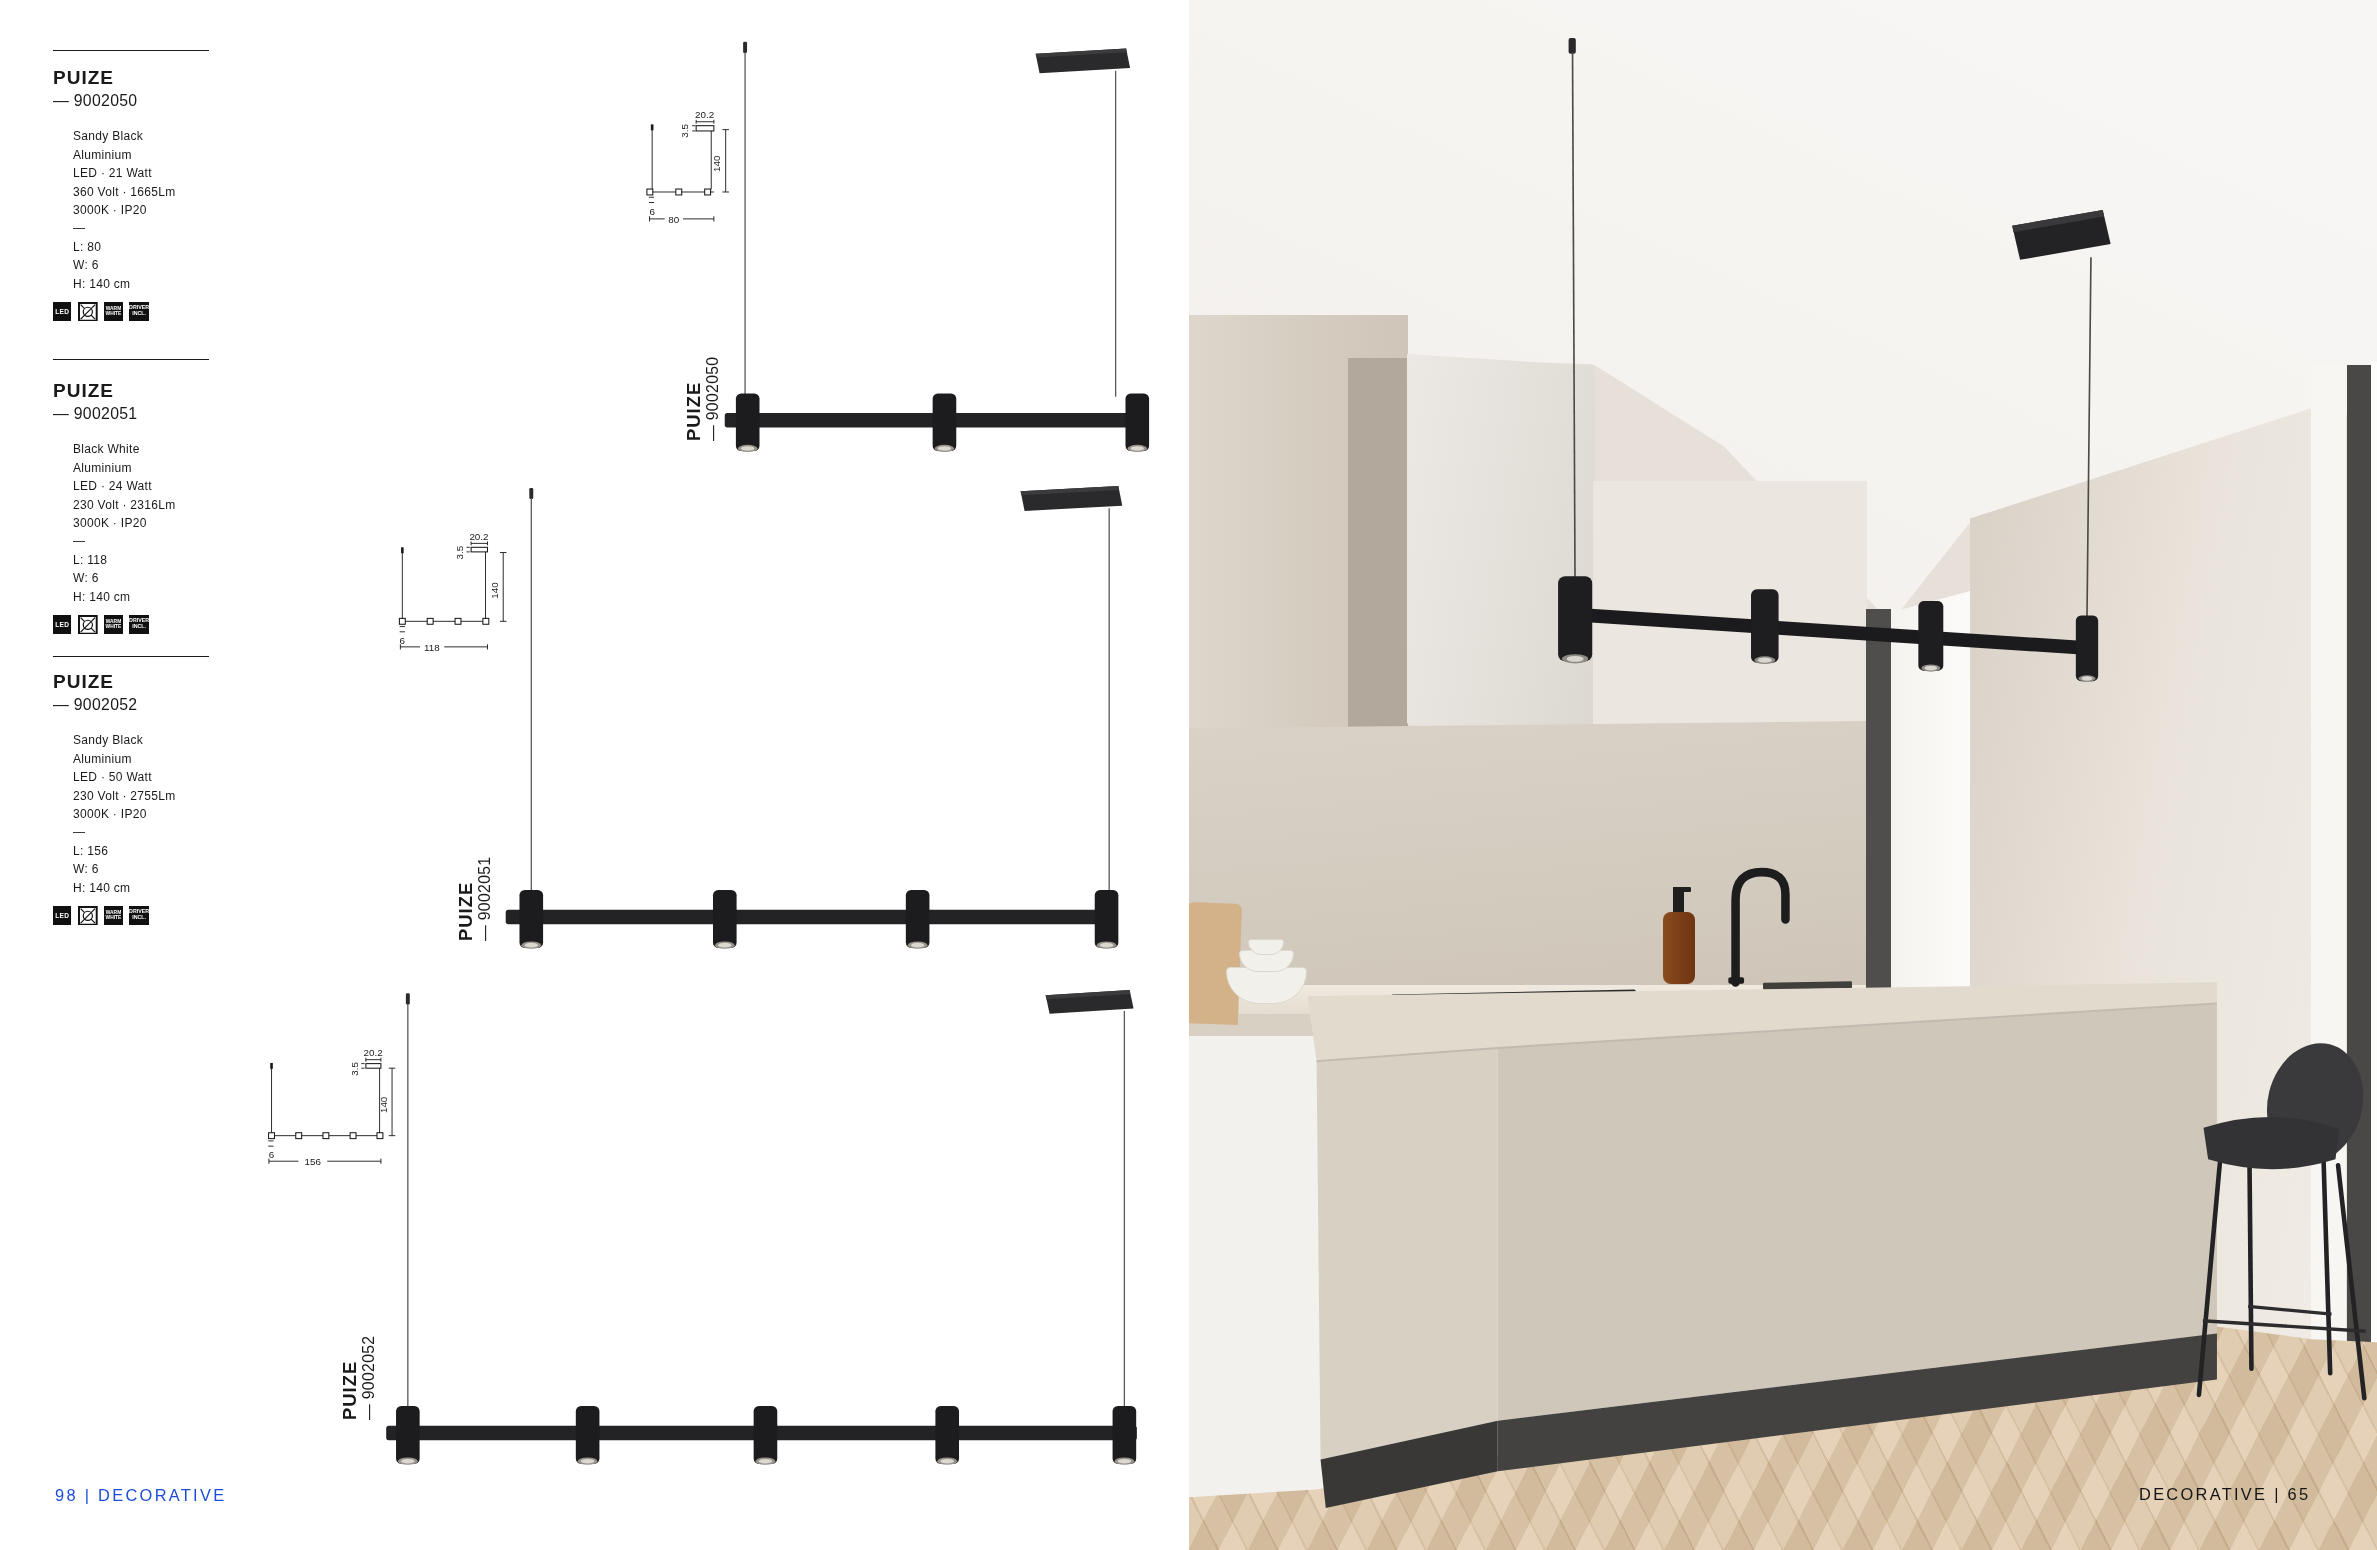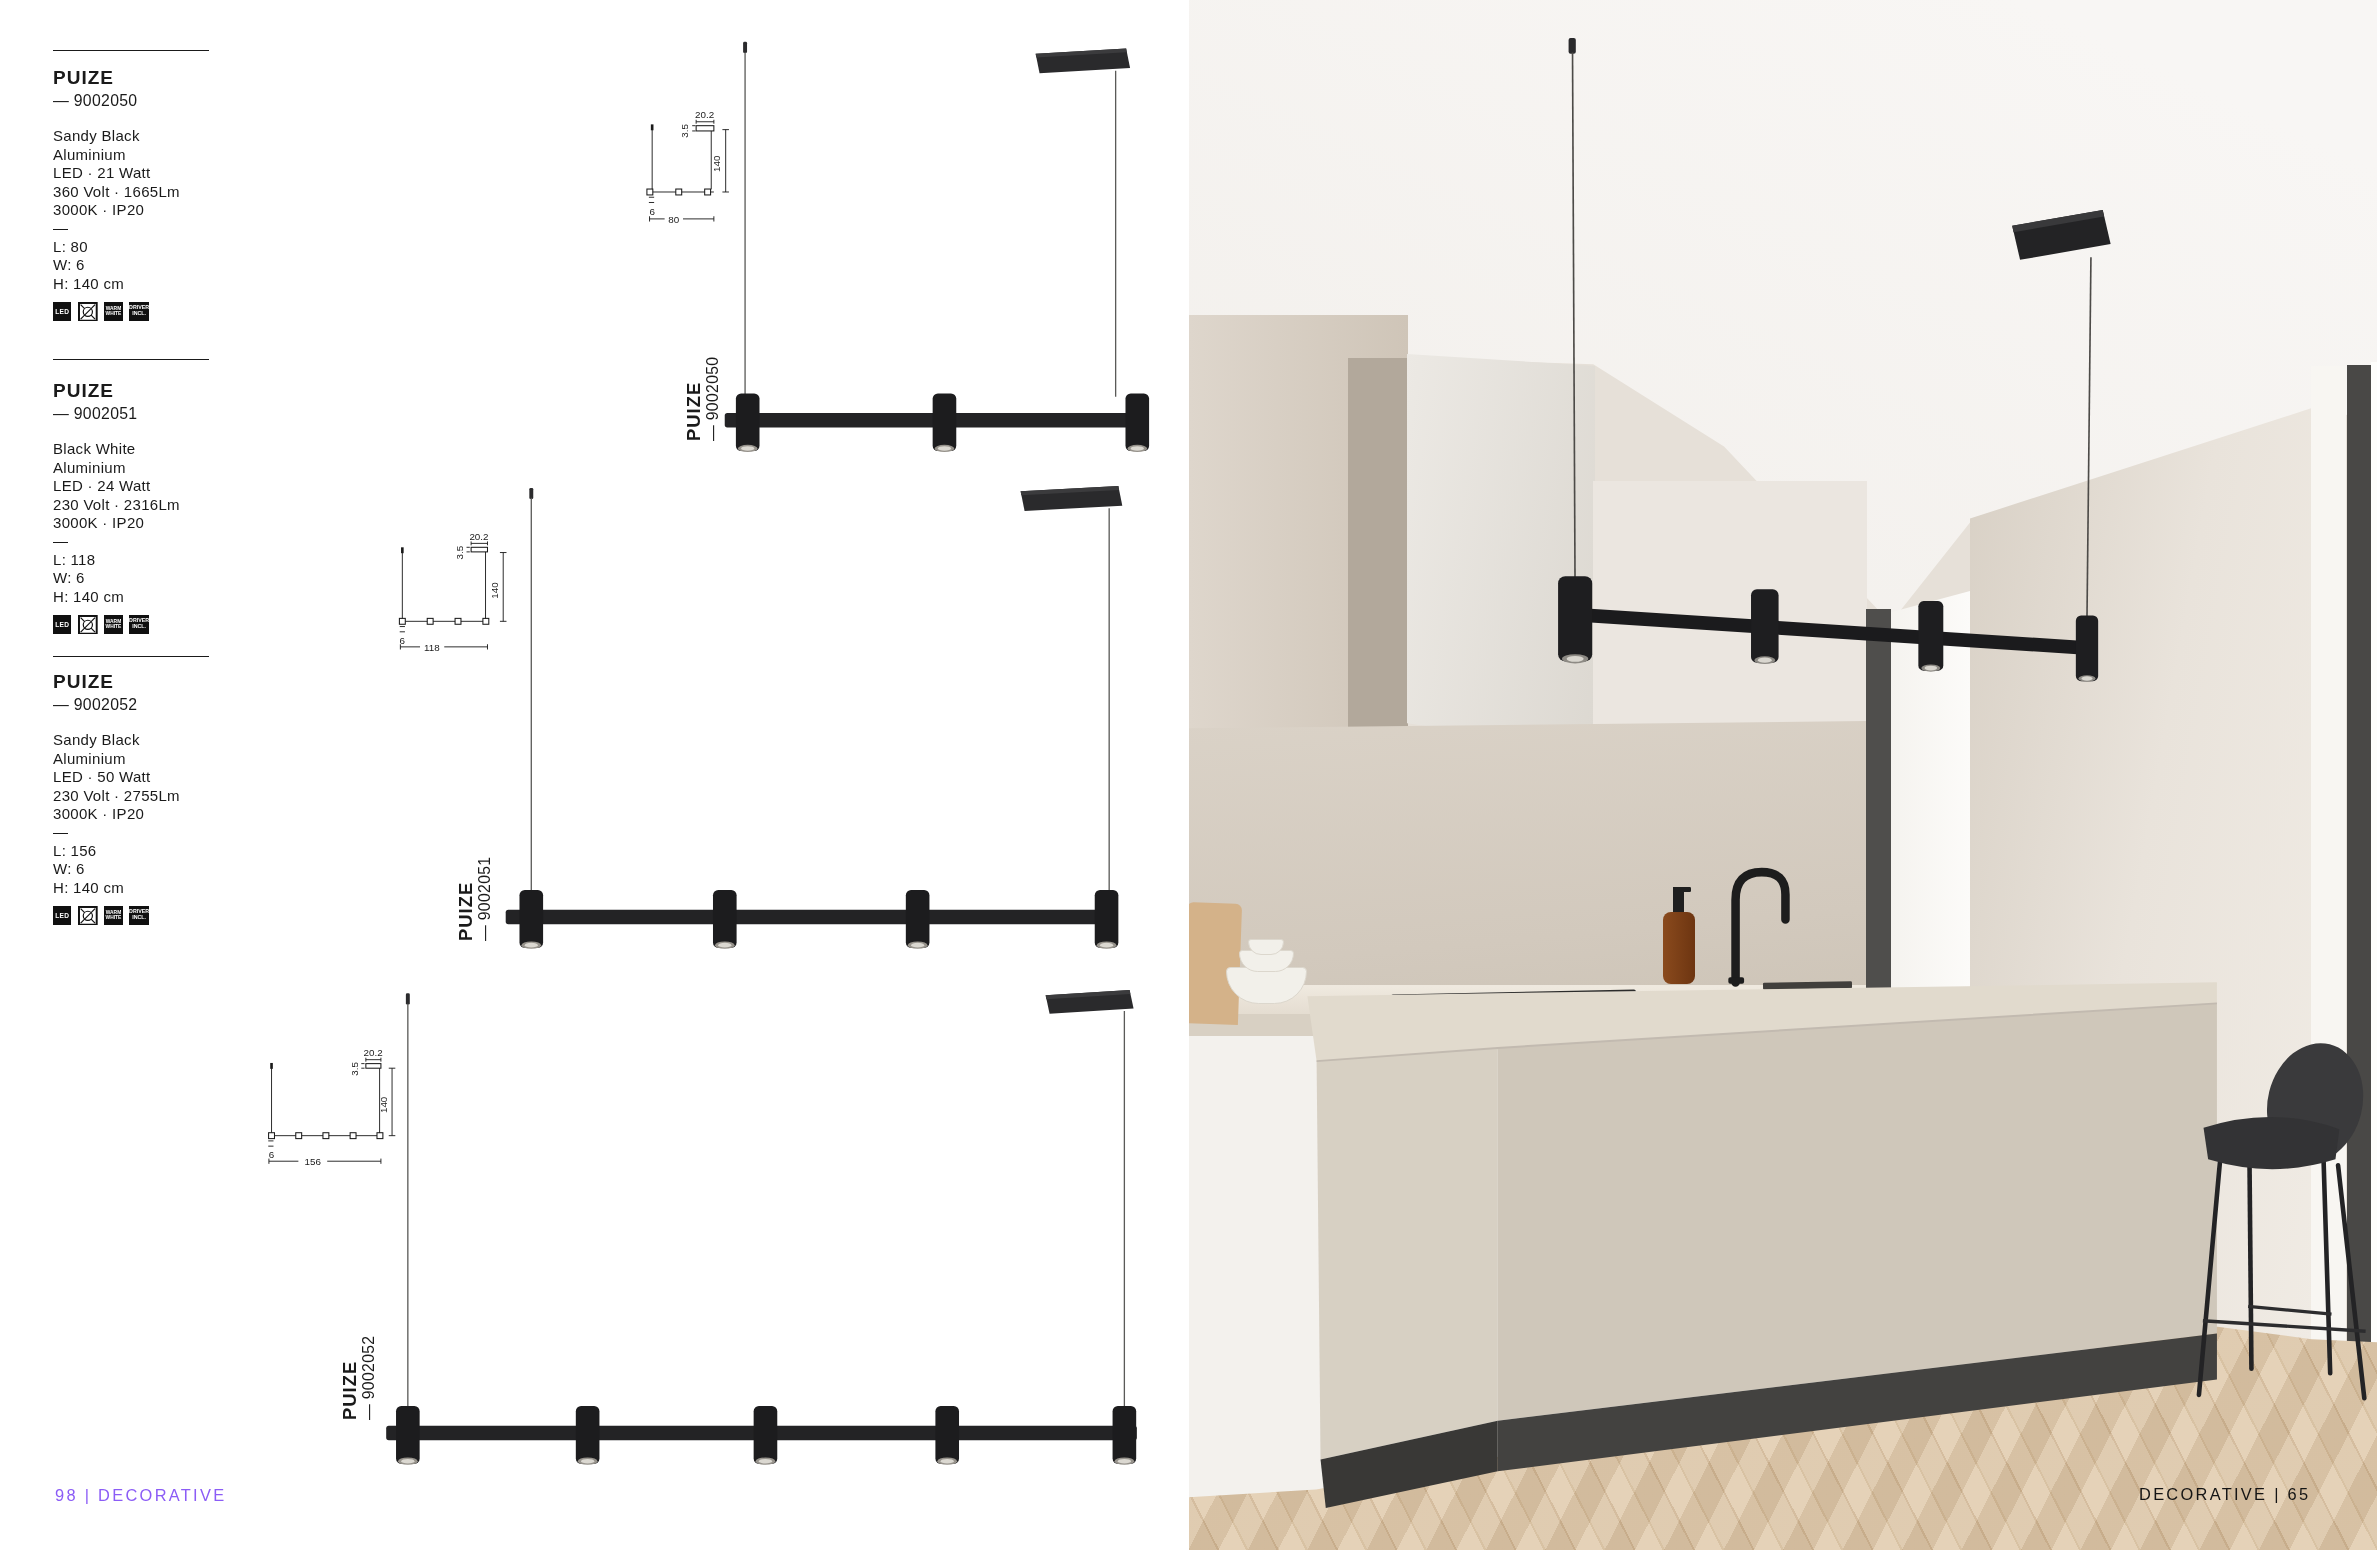--- a/index.html
+++ b/index.html
@@ -5,32 +5,32 @@
   html,body{margin:0;padding:0;background:#ffffff;}
   .canvas{position:relative;width:2377px;height:1550px;background:#ffffff;overflow:hidden;
           font-family:"Liberation Sans","DejaVu Sans",sans-serif;color:#1a1a1a;}
   .abs{position:absolute;}
 
   
   .rule{position:absolute;left:53px;width:156px;height:0;border-top:1.3px solid #1a1a1a;}
   .pblock{position:absolute;left:53px;width:282px;}
   .pname{font-size:19px;font-weight:bold;letter-spacing:1px;line-height:23.6px;}
   .pcode{font-size:15.8px;letter-spacing:0.3px;line-height:22px;margin-bottom:15.8px;}
-  .pspec{font-size:15px;letter-spacing:0.3px;line-height:18.4px;}
+  .pspec{font-size:12px;letter-spacing:0.3px;line-height:18.4px;margin-left:20px;}
   .badges{display:flex;gap:6.6px;margin-top:8.5px;align-items:center;}
   .bdg{background:#101010;color:#fff;display:flex;align-items:center;justify-content:center;
        text-align:center;font-weight:bold;}
   .b-led{width:18.4px;height:18.4px;font-size:6.6px;letter-spacing:0.3px;}
   .b-ww{width:18.4px;height:18.4px;font-size:4.9px;line-height:5.6px;}
   .b-dr{width:19.7px;height:19.7px;font-size:5.3px;line-height:5.9px;}
   .b-x{width:19.7px;height:19.7px;padding:0;background:#fff;}
   .vlabel{position:absolute;transform-origin:0 0;transform:rotate(-90deg);white-space:nowrap;}
   .vlabel .vn{font-size:18.4px;font-weight:bold;letter-spacing:1px;line-height:19.7px;}
   .vlabel .vc{font-size:15.8px;letter-spacing:0.3px;line-height:18.4px;}
-  .footer{position:absolute;font-size:16.4px;letter-spacing:2.3px;color:#8b5cf6;}
+  .footer{position:absolute;font-size:16.4px;letter-spacing:2.3px;color:#1d4ed8;}
   .dimtxt{font-family:"Liberation Sans",sans-serif;font-size:15px;fill:#1a1a1a;}
   .dln{stroke:#1a1a1a;stroke-width:1.4;}
   .dsq{fill:#ffffff;stroke:#1a1a1a;stroke-width:1.6;}
 
   
   .photo{position:absolute;left:1189px;top:0;width:1189px;height:1550px;overflow:hidden;background:#e6e0d8;}
   .ceiling{position:absolute;left:0;top:0;width:1189px;height:1550px;
       background:linear-gradient(205deg,#f8f6f4 8%,#f2efeb 55%,#eae6e1 100%);
       clip-path:polygon(0 0,100% 0,100% 26.2%,66% 33.4%,59% 40.2%,45% 28.8%,34% 23.5%,13.4% 23%,0 21.2%);}
   .lwall{position:absolute;left:0;top:315px;width:219px;height:709px;

